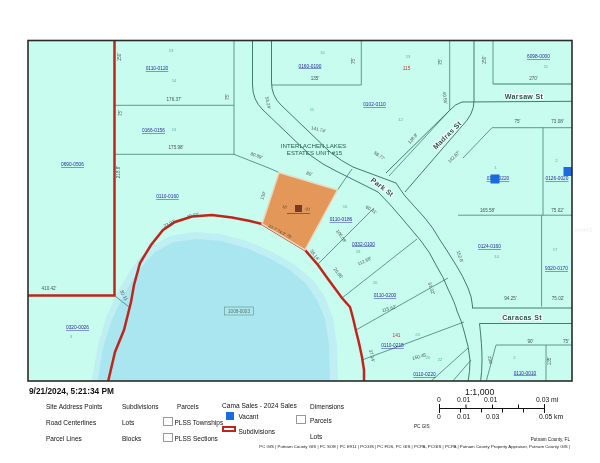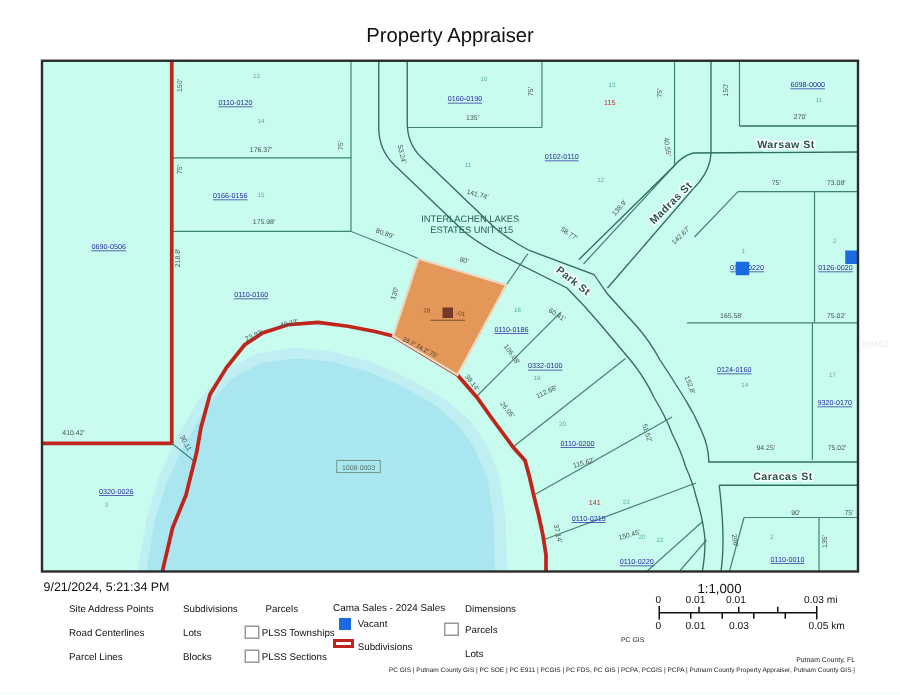--- a/index.html
+++ b/index.html
@@ -3,21 +3,20 @@
 <meta charset="utf-8">
 <style>
 html,body{margin:0;padding:0;background:#fff;}
 #page{position:relative;width:600px;height:463px;font-family:"Liberation Sans",sans-serif;overflow:hidden;background:#fff;}
 .t{position:absolute;white-space:nowrap;color:#111;}
 </style>
 </head>
 <body>
 <div id="page">
 
-<div class="t" style="left:0;width:600px;top:16px;text-align:center;font-size:13.5px;color:#111;">Property Appraiser</div>
 
 <svg width="600" height="463" viewBox="0 0 600 463" style="position:absolute;left:0;top:0;" shape-rendering="auto">
 <defs>
 <clipPath id="mapclip">
           <rect x="28" y="40.5" width="544" height="340.5"></rect>
         </clipPath>
 </defs>
 <g clip-path="url(#mapclip)">
 
 <rect x="28" y="40.5" width="544" height="340.5" fill="#c7fcee"></rect>
@@ -228,21 +227,21 @@
 <g font-size="4.8" fill="#b33">
 <text x="406.5" y="70" text-anchor="middle">115</text>
 <text x="396.5" y="336.5" text-anchor="middle">141</text>
 </g>
 
 </g>
 
 <rect x="28" y="40.5" width="544" height="340.5" fill="none" stroke="#2b2b2b" stroke-width="1.6"></rect>
 </svg>
 
-<div class="t" style="left:29px;top:385.8px;font-size:8.3px;">9/21/2024, 5:21:34 PM</div>
+<div class="t" style="left:29px;top:385.8px;font-size:8.3px;font-weight:bold;">9/21/2024, 5:21:34 PM</div>
 
 <div class="t" style="left:465px;top:387px;font-size:8.8px;">1:1,000</div>
 
 <div class="t" style="left:46px;top:402.5px;font-size:6.5px;">Site Address Points</div>
 <div class="t" style="left:46px;top:418.5px;font-size:6.5px;">Road Centerlines</div>
 <div class="t" style="left:46px;top:434.5px;font-size:6.5px;">Parcel Lines</div>
 
 <div class="t" style="left:122px;top:402.5px;font-size:6.5px;">Subdivisions</div>
 <div class="t" style="left:122px;top:418.5px;font-size:6.5px;">Lots</div>
 <div class="t" style="left:122px;top:434.5px;font-size:6.5px;">Blocks</div>

